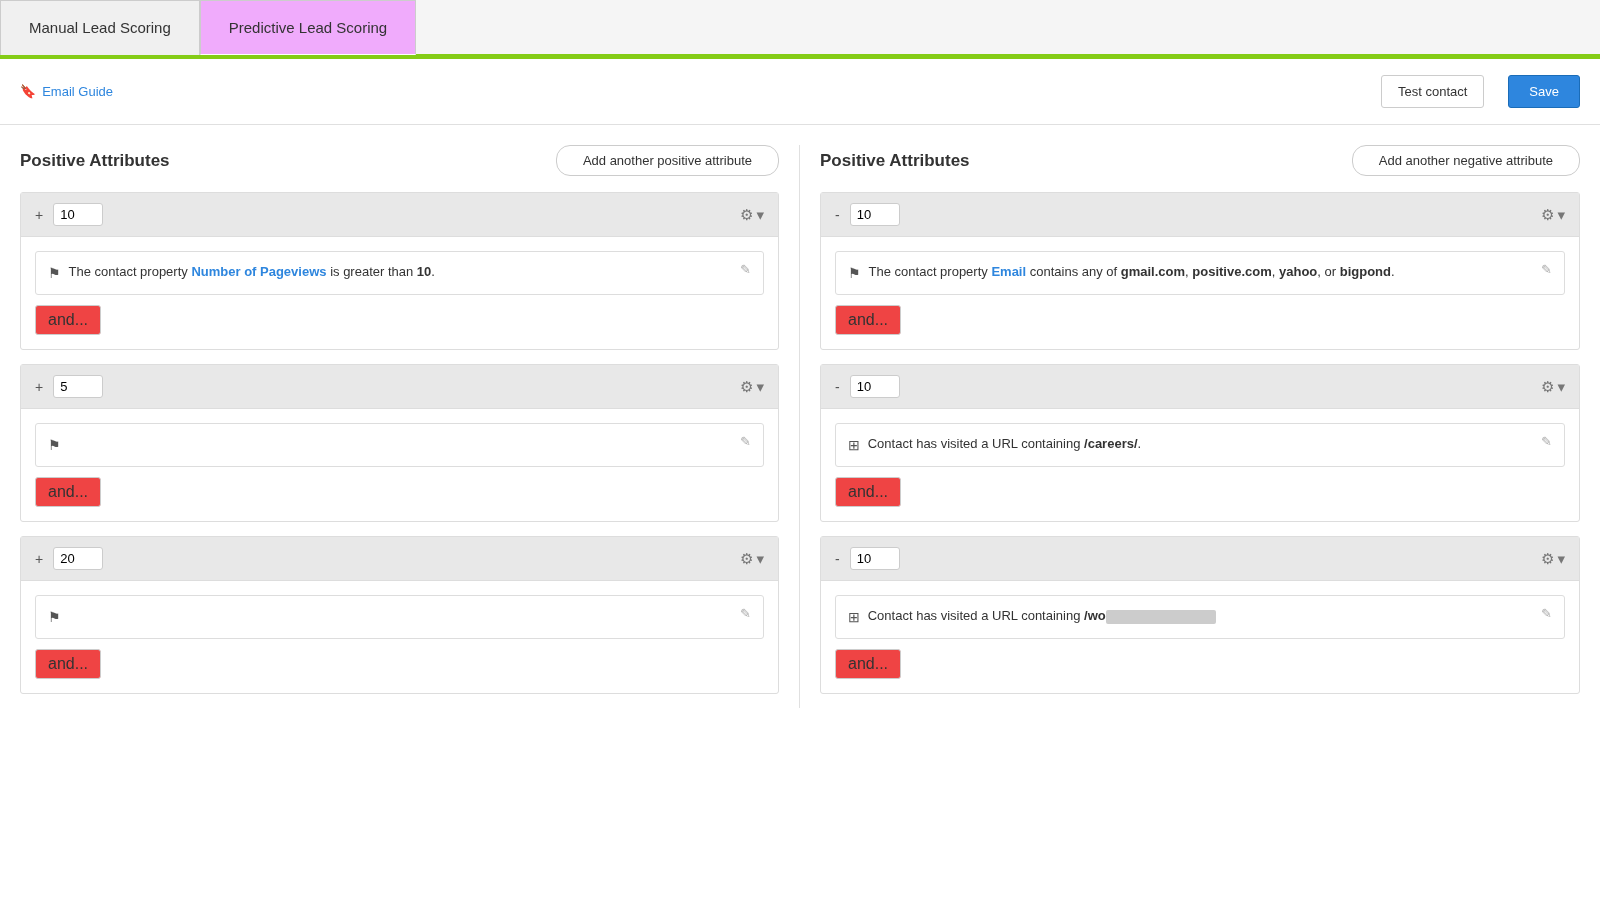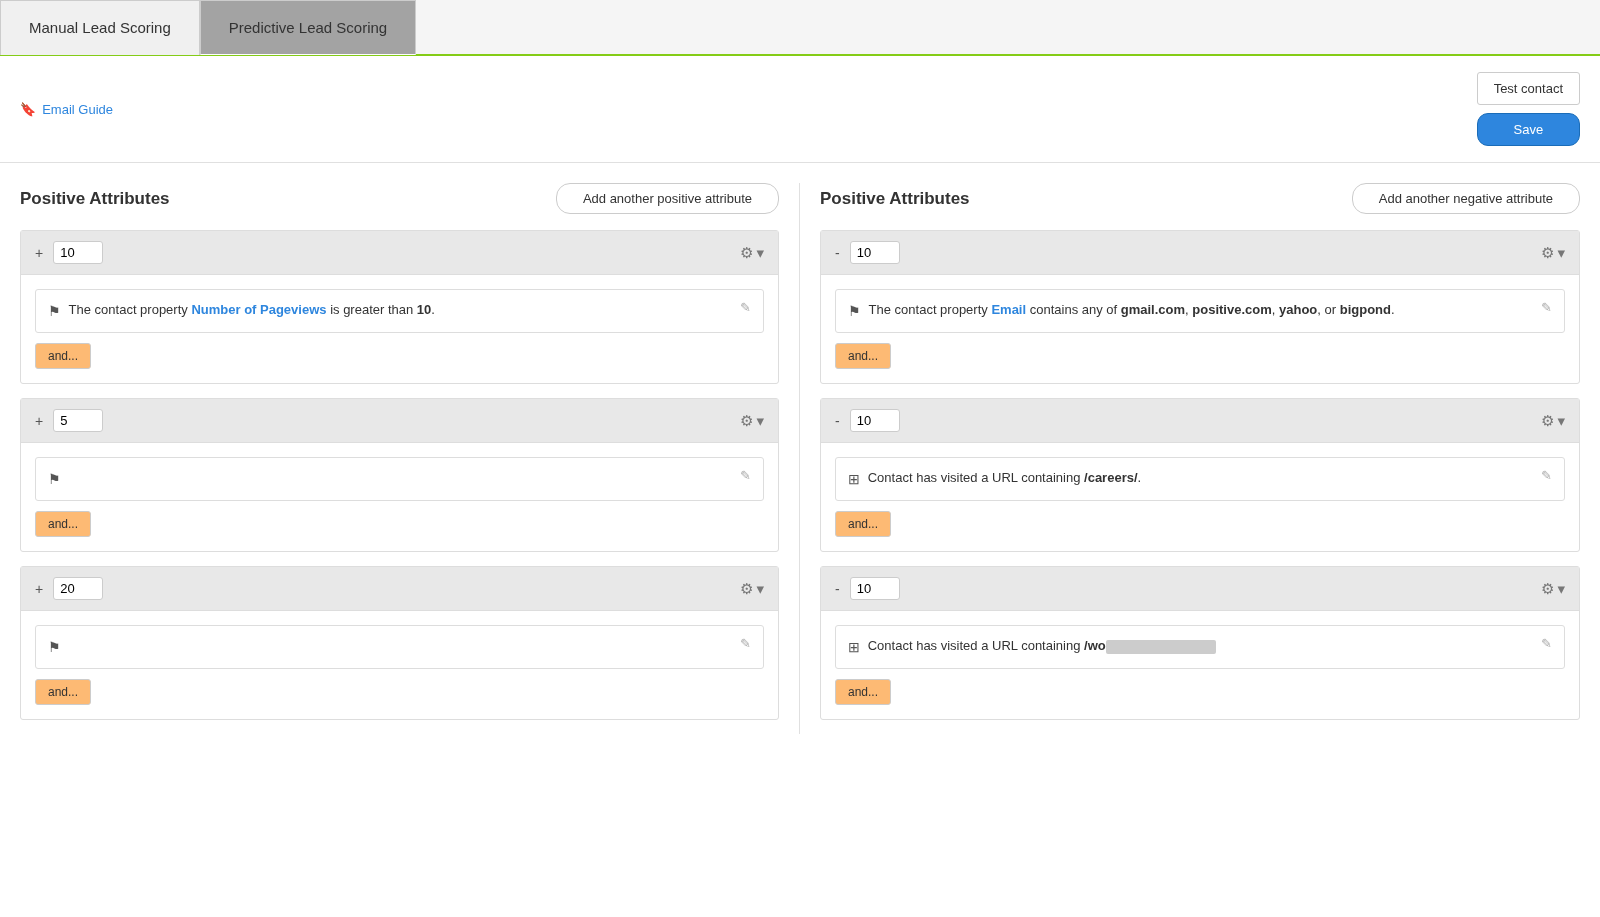--- a/index.html
+++ b/index.html
@@ -1,31 +1,31 @@
 <!DOCTYPE html>
 <html><head>
   <meta charset="utf-8">
   <style>
     * { box-sizing: border-box; margin: 0; padding: 0; }
     body { font-family: -apple-system, BlinkMacSystemFont, "Segoe UI", Arial, sans-serif; font-size: 13px; color: #333; background: #fff; }
 
     
-    .tabs { display: flex; border-bottom: 2px solid #84cc16; background: #f5f5f5; }
+    .tabs { display: flex; border-bottom: 5px solid #84cc16; background: #f5f5f5; }
     .tab {
       padding: 18px 28px;
       cursor: pointer;
       background: #f0f0f0;
       border: 1px solid #ccc;
       border-bottom: none;
       margin-bottom: -1px;
       font-size: 15px;
       color: #333;
     }
     .tab.active {
-      background: #a3a3a3;
+      background: #f0abfc;
       border-bottom: 1px solid #fff;
       z-index: 1;
     }
 
     
     .toolbar {
       display: flex;
       align-items: center;
       justify-content: space-between;
       padding: 16px 20px;
@@ -33,35 +33,35 @@
     }
     .user-guide {
       display: flex;
       align-items: center;
       gap: 6px;
       color: #2e86de;
       text-decoration: none;
       font-size: 13px;
       cursor: pointer;
     }
-    .toolbar-actions { display: flex; gap: 8px; flex-direction: column; }
+    .toolbar-actions { display: flex; gap: 24px; }
     .btn-test {
       padding: 8px 16px;
       background: #fff;
       border: 1px solid #ccc;
       border-radius: 3px;
       cursor: pointer;
       font-size: 13px;
       color: #333;
     }
     .btn-save {
       padding: 8px 20px;
       background: #2e86de;
       border: 1px solid #1a6cb8;
-      border-radius: 11px;
+      border-radius: 3px;
       cursor: pointer;
       font-size: 13px;
       color: #fff;
     }
 
     
     .main-content {
       display: grid;
       grid-template-columns: 1fr 1fr;
       gap: 0;
@@ -148,25 +148,25 @@
       flex: 1;
       font-size: 13px;
       color: #333;
       line-height: 1.5;
     }
     .rule-icon { color: #555; font-size: 14px; margin-top: 1px; }
     .rule-link { color: #2e86de; font-weight: 600; text-decoration: none; }
     .edit-icon { color: #aaa; cursor: pointer; font-size: 13px; }
     .and-btn {
       padding: 5px 12px;
-      background: #fdba74;
-      border: 1px solid #ccc;
-      border-radius: 3px;
-      cursor: pointer;
-      font-size: 12px;
+      background: #ef4444;
+      border: 1px solid #ccc;
+      border-radius: 3px;
+      cursor: pointer;
+      font-size: 16px;
       color: #333;
     }
 
     
     .blur-segment {
       display: inline-block;
       background: #ccc;
       border-radius: 2px;
       color: transparent;
       user-select: none;

